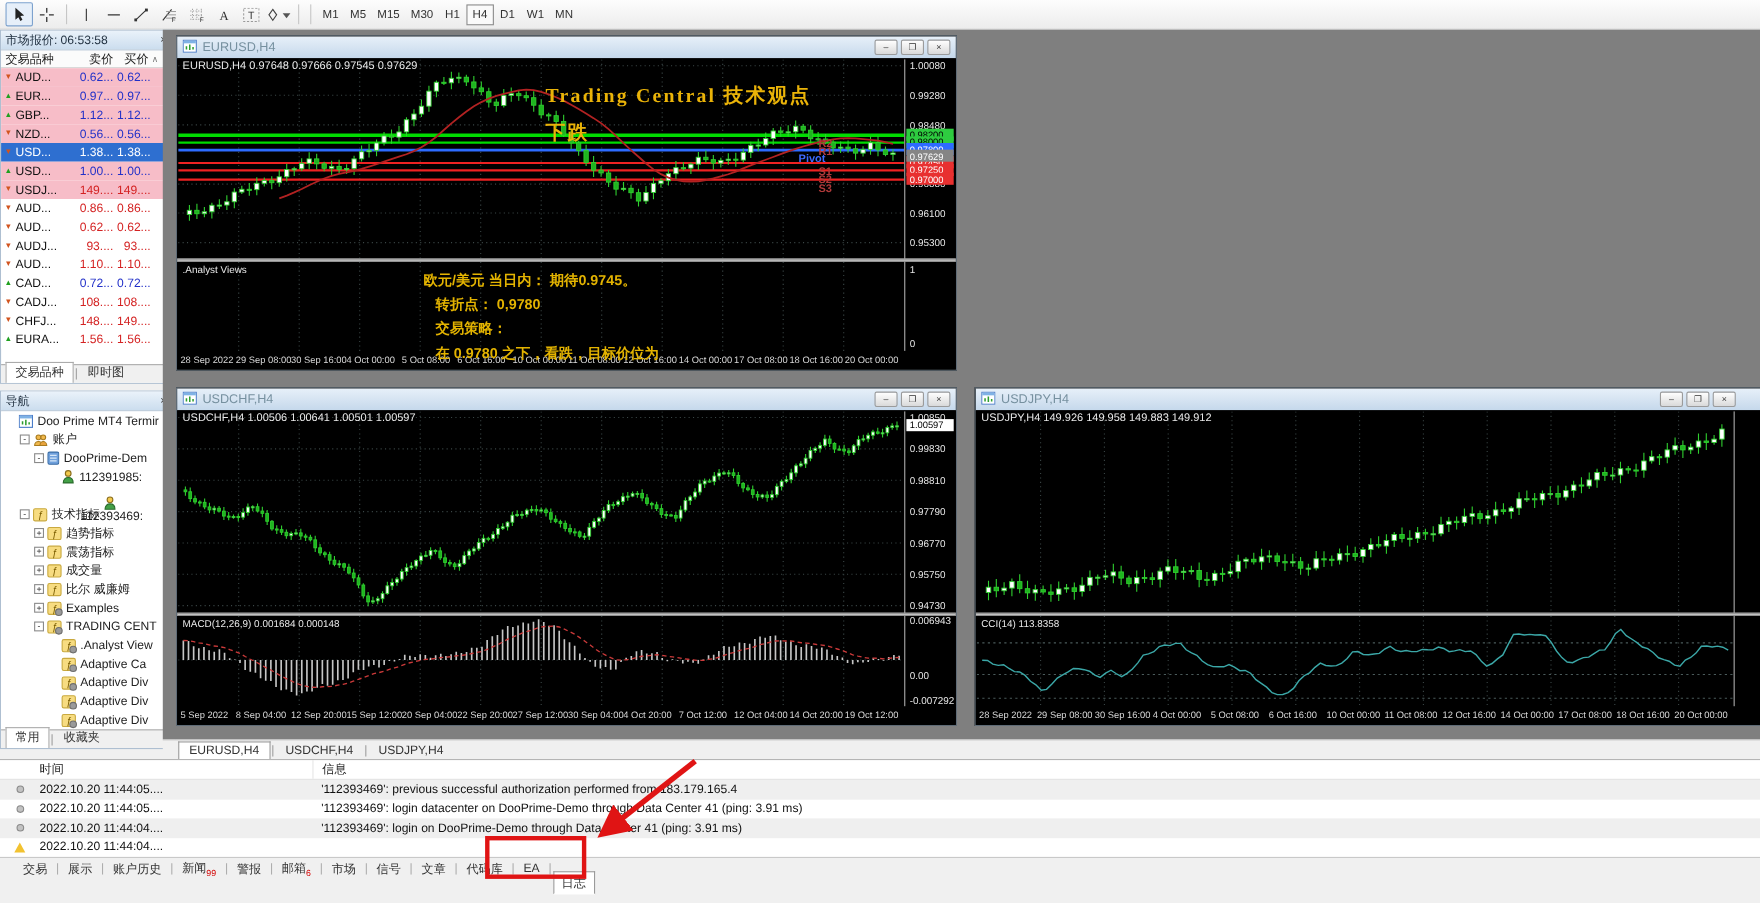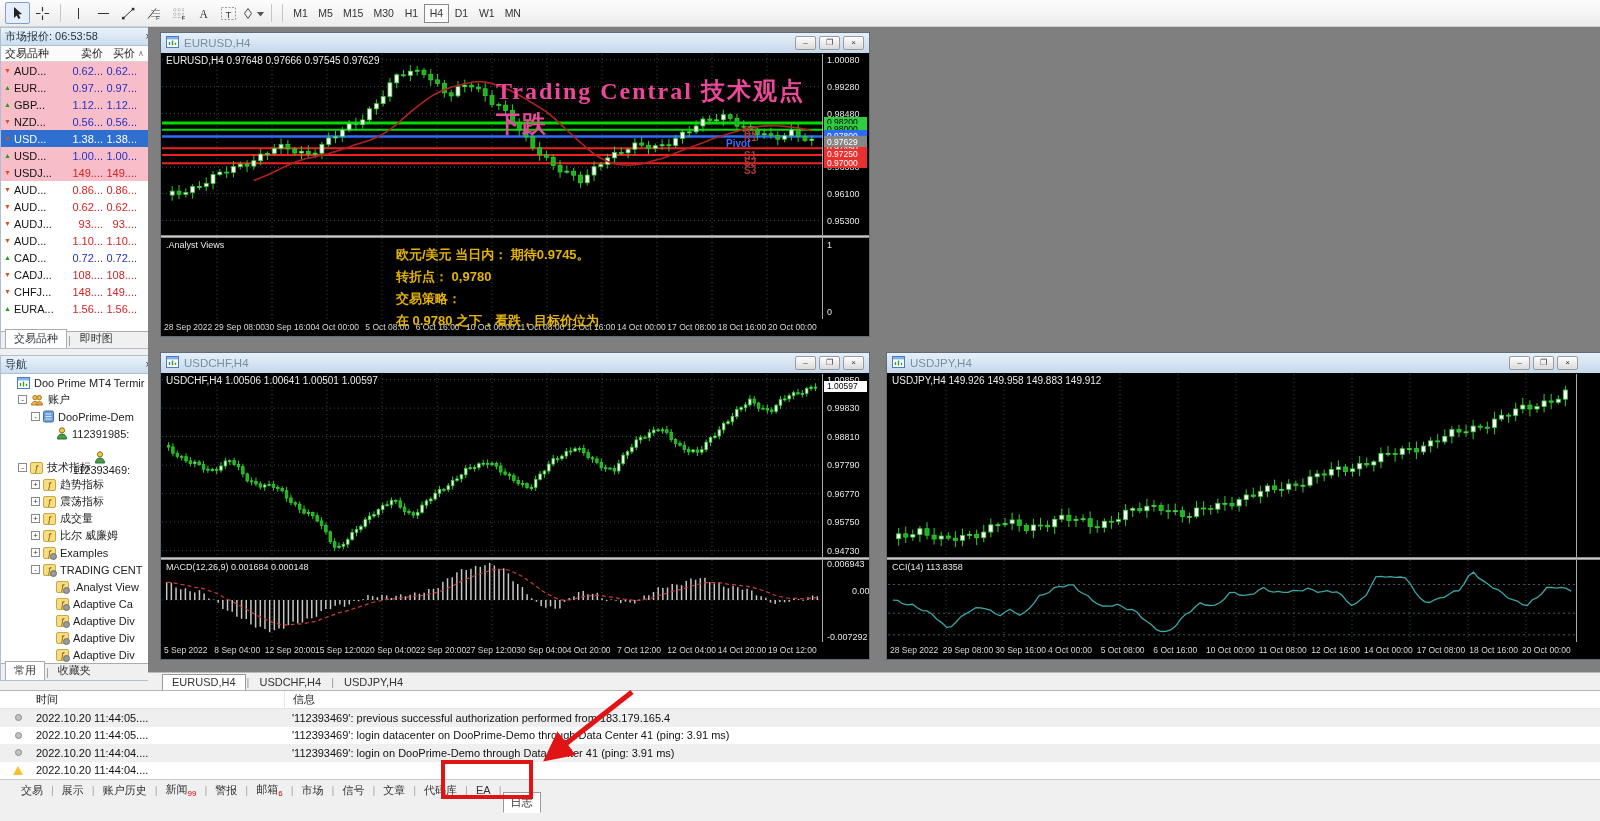--- a/index.html
+++ b/index.html
@@ -66,22 +66,22 @@
   .chart-body { position:relative; background:#000; }
   .pane-svg { position:absolute; left:1px; }
   .splitter { position:absolute; left:0; right:0; height:3px; background:#C7C7C7; border-top:1px solid #8F8F8F; border-bottom:1px solid #8F8F8F; z-index:3; }
   .scale { position:absolute; top:1px; right:1px; background:#000; border-left:1px solid #ABABAB; color:#E6E6E6; font-size:9px; z-index:2; }
   .tick { position:absolute; left:4px; white-space:nowrap; }
   .lvl-box { position:absolute; left:1px; right:1px; height:11px; font-size:8.5px; display:flex; align-items:center; padding-left:3px; }
   .time-axis { position:absolute; left:1px; height:15px; color:#D8D8D8; font-size:8.5px; z-index:2; }
   .axis-lab { position:absolute; top:3px; white-space:nowrap; }
   .ohlc { position:absolute; left:5px; top:2px; color:#EAEAEA; font-size:10px; z-index:2; white-space:nowrap; }
   .sub-label { position:absolute; left:5px; color:#E8E8E8; font-size:9px; z-index:2; white-space:nowrap; }
-  .tc-note { position:absolute; color:#ec4899; font-family:"Liberation Serif","DejaVu Serif",serif; font-weight:bold;
-    font-size:24px; letter-spacing:2px; z-index:2; white-space:nowrap; }
+  .tc-note { position:absolute; color:#eab308; font-family:"Liberation Serif","DejaVu Serif",serif; font-weight:bold;
+    font-size:18px; letter-spacing:2px; z-index:2; white-space:nowrap; }
   .av-line { position:absolute; color:#E3B300; font-weight:bold; font-size:13px; z-index:2; white-space:nowrap; }
 
   
   #chart-tabs { position:absolute; left:148px; top:672px; width:1452px; height:18px; background:#F0F0F0;
     border-top:1px solid #B9B9B9; display:flex; align-items:flex-end; padding-left:14px; color:#333; }
   .ctab { padding:1px 9px 2px; white-space:nowrap; }
   .ctab.active { background:#FFF; border:1px solid #9A9A9A; border-bottom:none; }
   .ctab-sep { color:#999; padding:0 1px 2px; }
 
   
@@ -730,21 +730,21 @@
           <span class="lvl-box" style="top: 94.9294px; background: rgb(232, 48, 48); color: rgb(255, 255, 255);">0.97250</span>
           <span class="lvl-box" style="top: 103.34px; background: rgb(232, 48, 48); color: rgb(255, 255, 255);">0.97000</span>
           <span class="lvl-box" style="top: 82.1786px; background: rgb(133, 133, 133); color: rgb(255, 255, 255);">0.97629</span>
           <span class="tick" style="top: 186px;">1</span>
           <span class="tick" style="top: 253px;">0</span>
         </div>
         <div class="ohlc">EURUSD,H4  0.97648 0.97666 0.97545 0.97629</div>
         <div class="sub-label" style="top: 187px;">.Analyst Views</div>
         <div class="tc-note" style="left: 335px; top: 22px;">Trading Central 技术观点</div>
         <div class="tc-note" style="left: 335px; top: 55px;">下跌</div>
-        <div class="av-line" style="left: 235px; top: 193px;">欧元/美元 当日内： 期待0.9745。</div>
+        <div class="av-line" style="left: 224px; top: 193px;">欧元/美元 当日内： 期待0.9745。</div>
         <div class="av-line" style="left: 235px; top: 215px;">转折点： 0,9780</div>
         <div class="av-line" style="left: 235px; top: 237px;">交易策略：</div>
         <div class="av-line" style="left: 235px; top: 259px;">在 0.9780 之下，看跌，目标价位为</div>
       </div>
   </div>
 
   <div class="chart-window" id="win-usdchf" style="left:12px;top:325px;width:710px;height:308px;">
     <div class="win-title">
       <span class="win-ico"><svg width="13" height="12">
             <rect x="0.5" y="0.5" width="12" height="11" fill="#fff" stroke="#4A7CC8"></rect>
@@ -1251,21 +1251,21 @@
         <div class="scale" style="width: 46px; height: 268px;">
           <span class="tick" style="top: 0.587786px;">1.00850</span>
           <span class="tick" style="top: 29.0855px;">0.99830</span>
           <span class="tick" style="top: 57.5832px;">0.98810</span>
           <span class="tick" style="top: 86.0809px;">0.97790</span>
           <span class="tick" style="top: 114.579px;">0.96770</span>
           <span class="tick" style="top: 143.076px;">0.95750</span>
           <span class="tick" style="top: 171.574px;">0.94730</span>
           <span class="lvl-box" style="top: 6.65634px; background: rgb(255, 255, 255); color: rgb(0, 0, 0);">1.00597</span>
           <span class="tick" style="top: 185.392px;">0.006943</span>
-          <span class="tick" style="top: 212px; margin-left: 25px;">0.00</span>
+          <span class="tick" style="top: 235px;">0.00</span>
           <span class="tick" style="top: 258.346px;">-0.007292</span>
         </div>
         <div class="ohlc">USDCHF,H4  1.00506 1.00641 1.00501 1.00597</div>
         <div class="sub-label" style="top: 189px;">MACD(12,26,9) 0.001684 0.000148</div>
       </div>
   </div>
 
   <div class="chart-window" id="win-usdjpy" style="left:738px;top:325px;width:716px;height:308px;">
     <div class="win-title">
       <span class="win-ico"><svg width="13" height="12">

